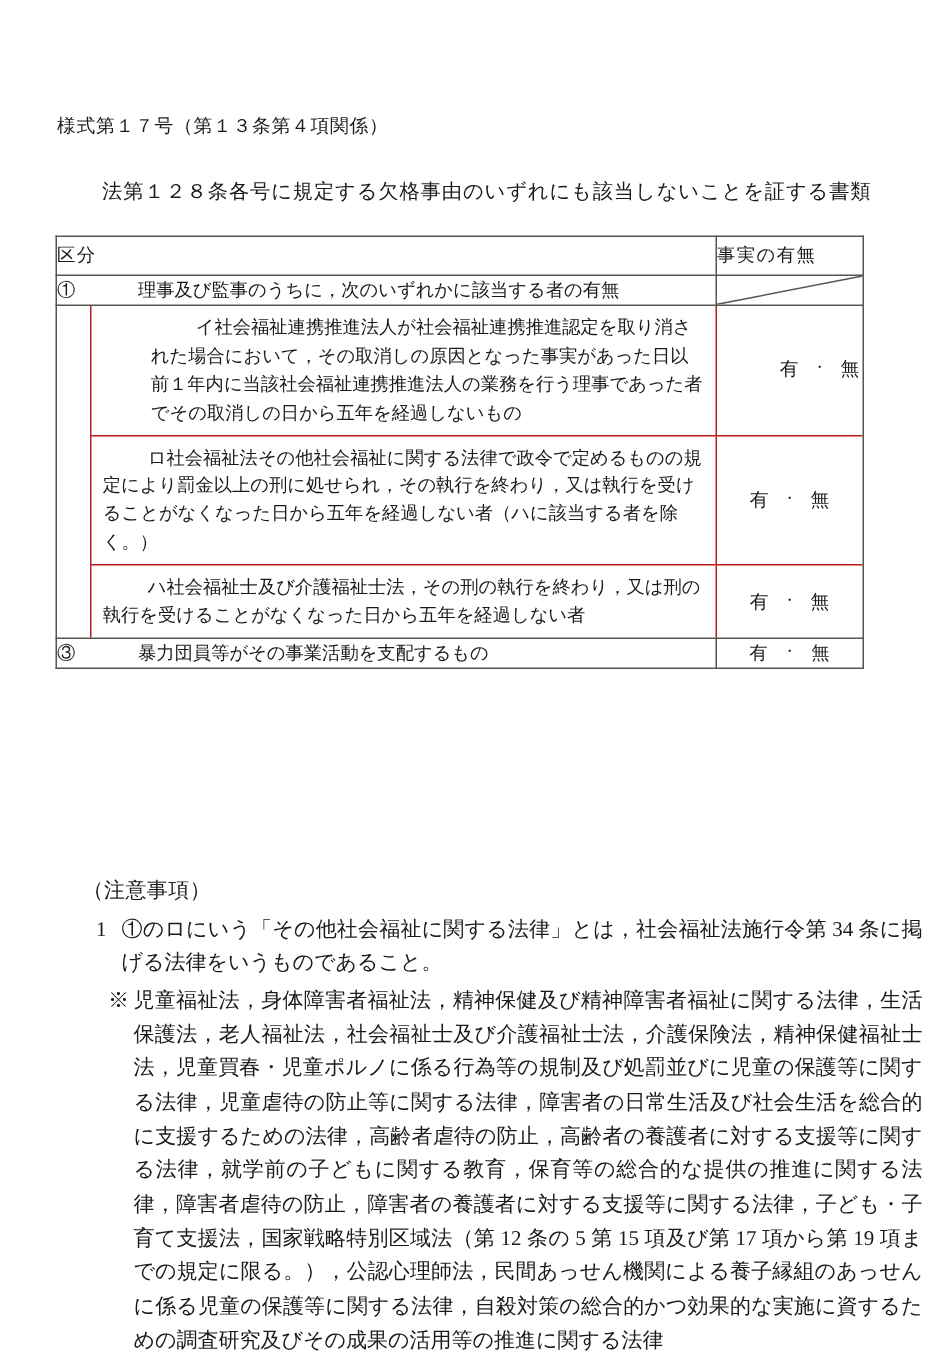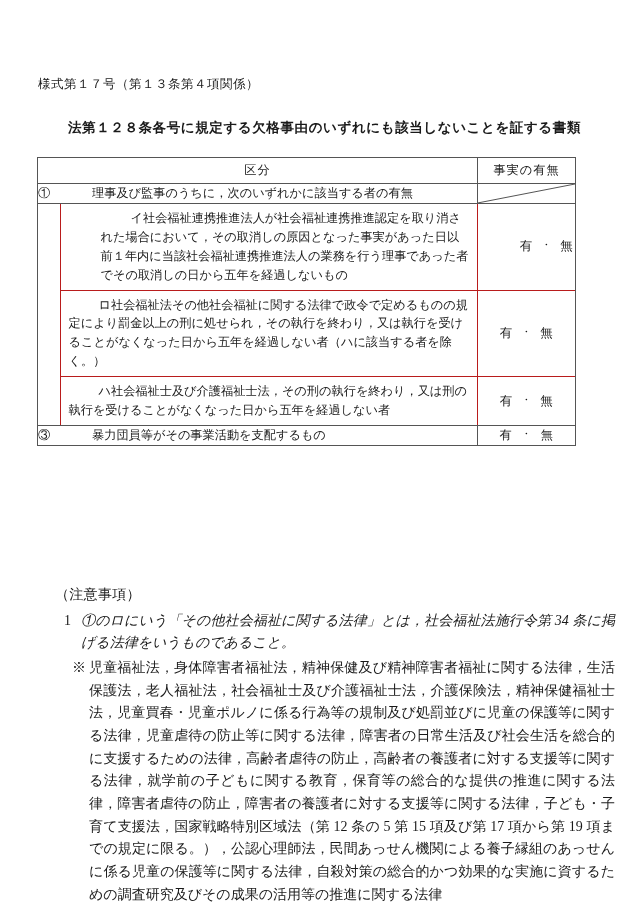--- a/index.html
+++ b/index.html
@@ -33,21 +33,20 @@
     letter-spacing: 0.5px;
     white-space: nowrap;
   }
   .doc-title {
     position: absolute;
     left: 68px;
     top: 103px;
     font-size: 13.5px;
     letter-spacing: 0.6px;
     white-space: nowrap;
-    font-weight: bold;
   }
 
   
   .tbl-wrap {
     position: absolute;
     left: 37px;
     top: 141px;
     width: 538px;
   }
   table.main {
@@ -59,21 +58,21 @@
     border: 1px solid #555555;
     padding: 0;
     vertical-align: middle;
     font-weight: normal;
     font-size: 12.2px;
   }
   .col-kubun { width: 440px; }
   .col-jijitsu { width: 98px; }
 
   th.hdr {
-    text-align: center;
+    text-align: left;
     height: 25px;
     letter-spacing: 1px;
     font-size: 12.5px;
   }
 
   
   td.item-cell {
     padding: 6px 8px 6px 10px;
     line-height: 1.55;
   }
@@ -178,21 +177,20 @@
     flex: 0 0 auto;
     width: 26px;
     text-align: left;
     padding-left: 9px;
     box-sizing: border-box;
   }
   .note-item .note-body {
     flex: 1 1 auto;
     text-align: justify;
     text-justify: inter-character;
-    font-style: italic;
   }
   .note-sub {
     display: flex;
     margin-top: 2px;
   }
   .note-sub .marker {
     flex: 0 0 auto;
     width: 34px;
     padding-left: 17px;
     box-sizing: border-box;

